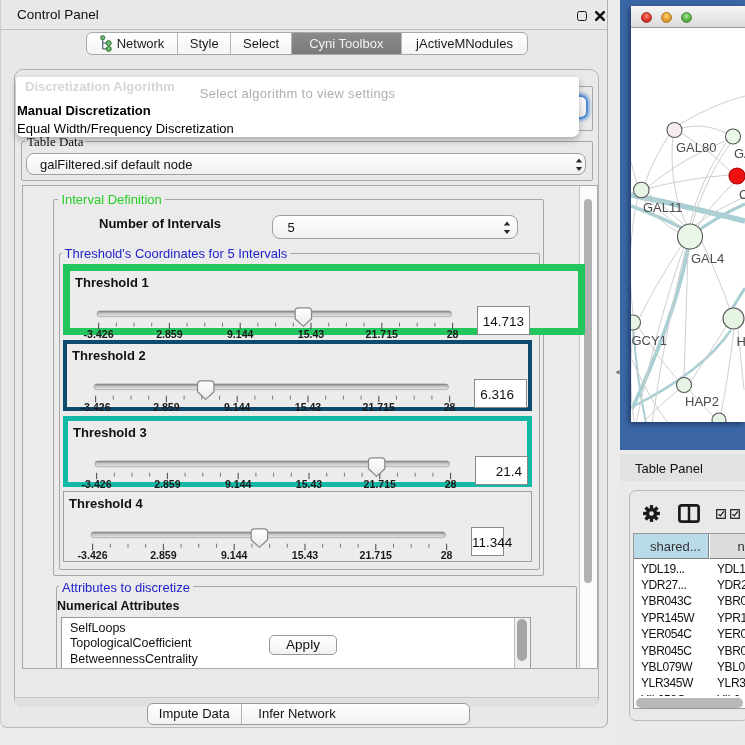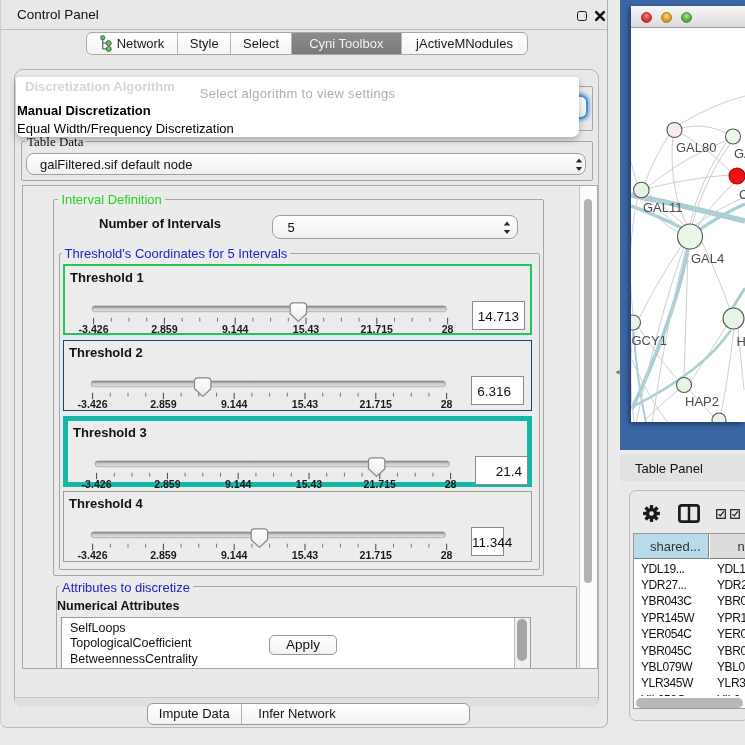--- a/index.html
+++ b/index.html
@@ -42,21 +42,21 @@
     <div class="ab" style="left:98px;top:216px;font-size:13px;font-weight:bold;color:#111;">Number of Intervals</div>
     <div class="ab" style="left:270.5px;top:215px;width:246px;height:24px;background:linear-gradient(#ffffff,#f0f0f0);border:1px solid #9f9f9f;border-radius:8px;">
       <div class="ab" style="left:15px;top:4px;font-size:13px;color:#111;">5</div>
       <svg class="ab" style="left:230px;top:5px" width="8" height="14">
         <path d="M4 0.5 L7.2 4.4 L0.8 4.4 Z" fill="#2a2a2a"></path>
         <path d="M4 13 L0.8 9.1 L7.2 9.1 Z" fill="#2a2a2a"></path>
       </svg>
     </div>
     <div style="position:absolute;left:57.5px;top:253.0px;width:481.0px;height:316.5px;border:1px solid #a6a6a6;border-radius:2px;"></div>
     <div style="position:absolute;left:60.5px;top:247.0px;font-size:13px;color:#2222cc;background:#ebebeb;padding:0 3px;line-height:13px;">Threshold's Coordinates for 5 Intervals</div>
-    <div style="position:absolute;left:62px;top:264.3px;width:469px;height:71px;background:#ececec;border:2px solid #22c55e;">
+    <div style="position:absolute;left:62px;top:264.3px;width:522px;height:71px;background:#ececec;border:7px solid #22c55e;">
       <div style="position:absolute;left:5px;top:4px;font-size:13px;font-weight:bold;color:#111;">Threshold 1</div>
       <svg width="471" height="73" style="position:absolute;left:0;top:0">
         <defs>
           <linearGradient id="tg14713" x1="0" y1="0" x2="0" y2="1">
             <stop offset="0" stop-color="#7d7d7d"></stop>
             <stop offset="0.45" stop-color="#c6c6c6"></stop>
             <stop offset="1" stop-color="#e8e8e8"></stop>
           </linearGradient>
           <linearGradient id="th14713" x1="0" y1="0" x2="0" y2="1">
             <stop offset="0" stop-color="#ffffff"></stop>
@@ -89,21 +89,21 @@
         <text x="28.6" y="67.3" font-family="Liberation Sans" font-size="10.6" font-weight="bold" fill="#1a1a1a" text-anchor="middle">-3.426</text>
         <text x="99.4" y="67.3" font-family="Liberation Sans" font-size="10.6" font-weight="bold" fill="#1a1a1a" text-anchor="middle">2.859</text>
         <text x="170.2" y="67.3" font-family="Liberation Sans" font-size="10.6" font-weight="bold" fill="#1a1a1a" text-anchor="middle">9.144</text>
         <text x="241.0" y="67.3" font-family="Liberation Sans" font-size="10.6" font-weight="bold" fill="#1a1a1a" text-anchor="middle">15.43</text>
         <text x="311.8" y="67.3" font-family="Liberation Sans" font-size="10.6" font-weight="bold" fill="#1a1a1a" text-anchor="middle">21.715</text>
         <text x="382.6" y="67.3" font-family="Liberation Sans" font-size="10.6" font-weight="bold" fill="#1a1a1a" text-anchor="middle">28</text>
         <path d="M 225.13 40.00 Q 225.13 36.80 228.33 36.80 L 238.33 36.80 Q 241.53 36.80 241.53 40.00 L 241.53 47.80 L 233.33 55.40 L 225.13 47.80 Z" fill="url(#th14713)" stroke="#878787" stroke-width="1.2" stroke-linejoin="round"></path>
       </svg>
       <div style="position:absolute;left:407px;top:35px;width:53px;height:29px;background:#fff;border:1px solid #8a8a8a;font-size:13.5px;color:#111;text-align:right;line-height:29px;padding-right:5px;">14.713</div>
     </div>
-    <div style="position:absolute;left:62px;top:339.9px;width:469px;height:71px;background:#ececec;border:1px solid #0c4a6e;">
+    <div style="position:absolute;left:62px;top:339.9px;width:469px;height:71px;background:#ececec;border:4px solid #0c4a6e;">
       <div style="position:absolute;left:5px;top:4px;font-size:13px;font-weight:bold;color:#111;">Threshold 2</div>
       <svg width="471" height="73" style="position:absolute;left:0;top:0">
         <defs>
           <linearGradient id="tg6316" x1="0" y1="0" x2="0" y2="1">
             <stop offset="0" stop-color="#7d7d7d"></stop>
             <stop offset="0.45" stop-color="#c6c6c6"></stop>
             <stop offset="1" stop-color="#e8e8e8"></stop>
           </linearGradient>
           <linearGradient id="th6316" x1="0" y1="0" x2="0" y2="1">
             <stop offset="0" stop-color="#ffffff"></stop>

